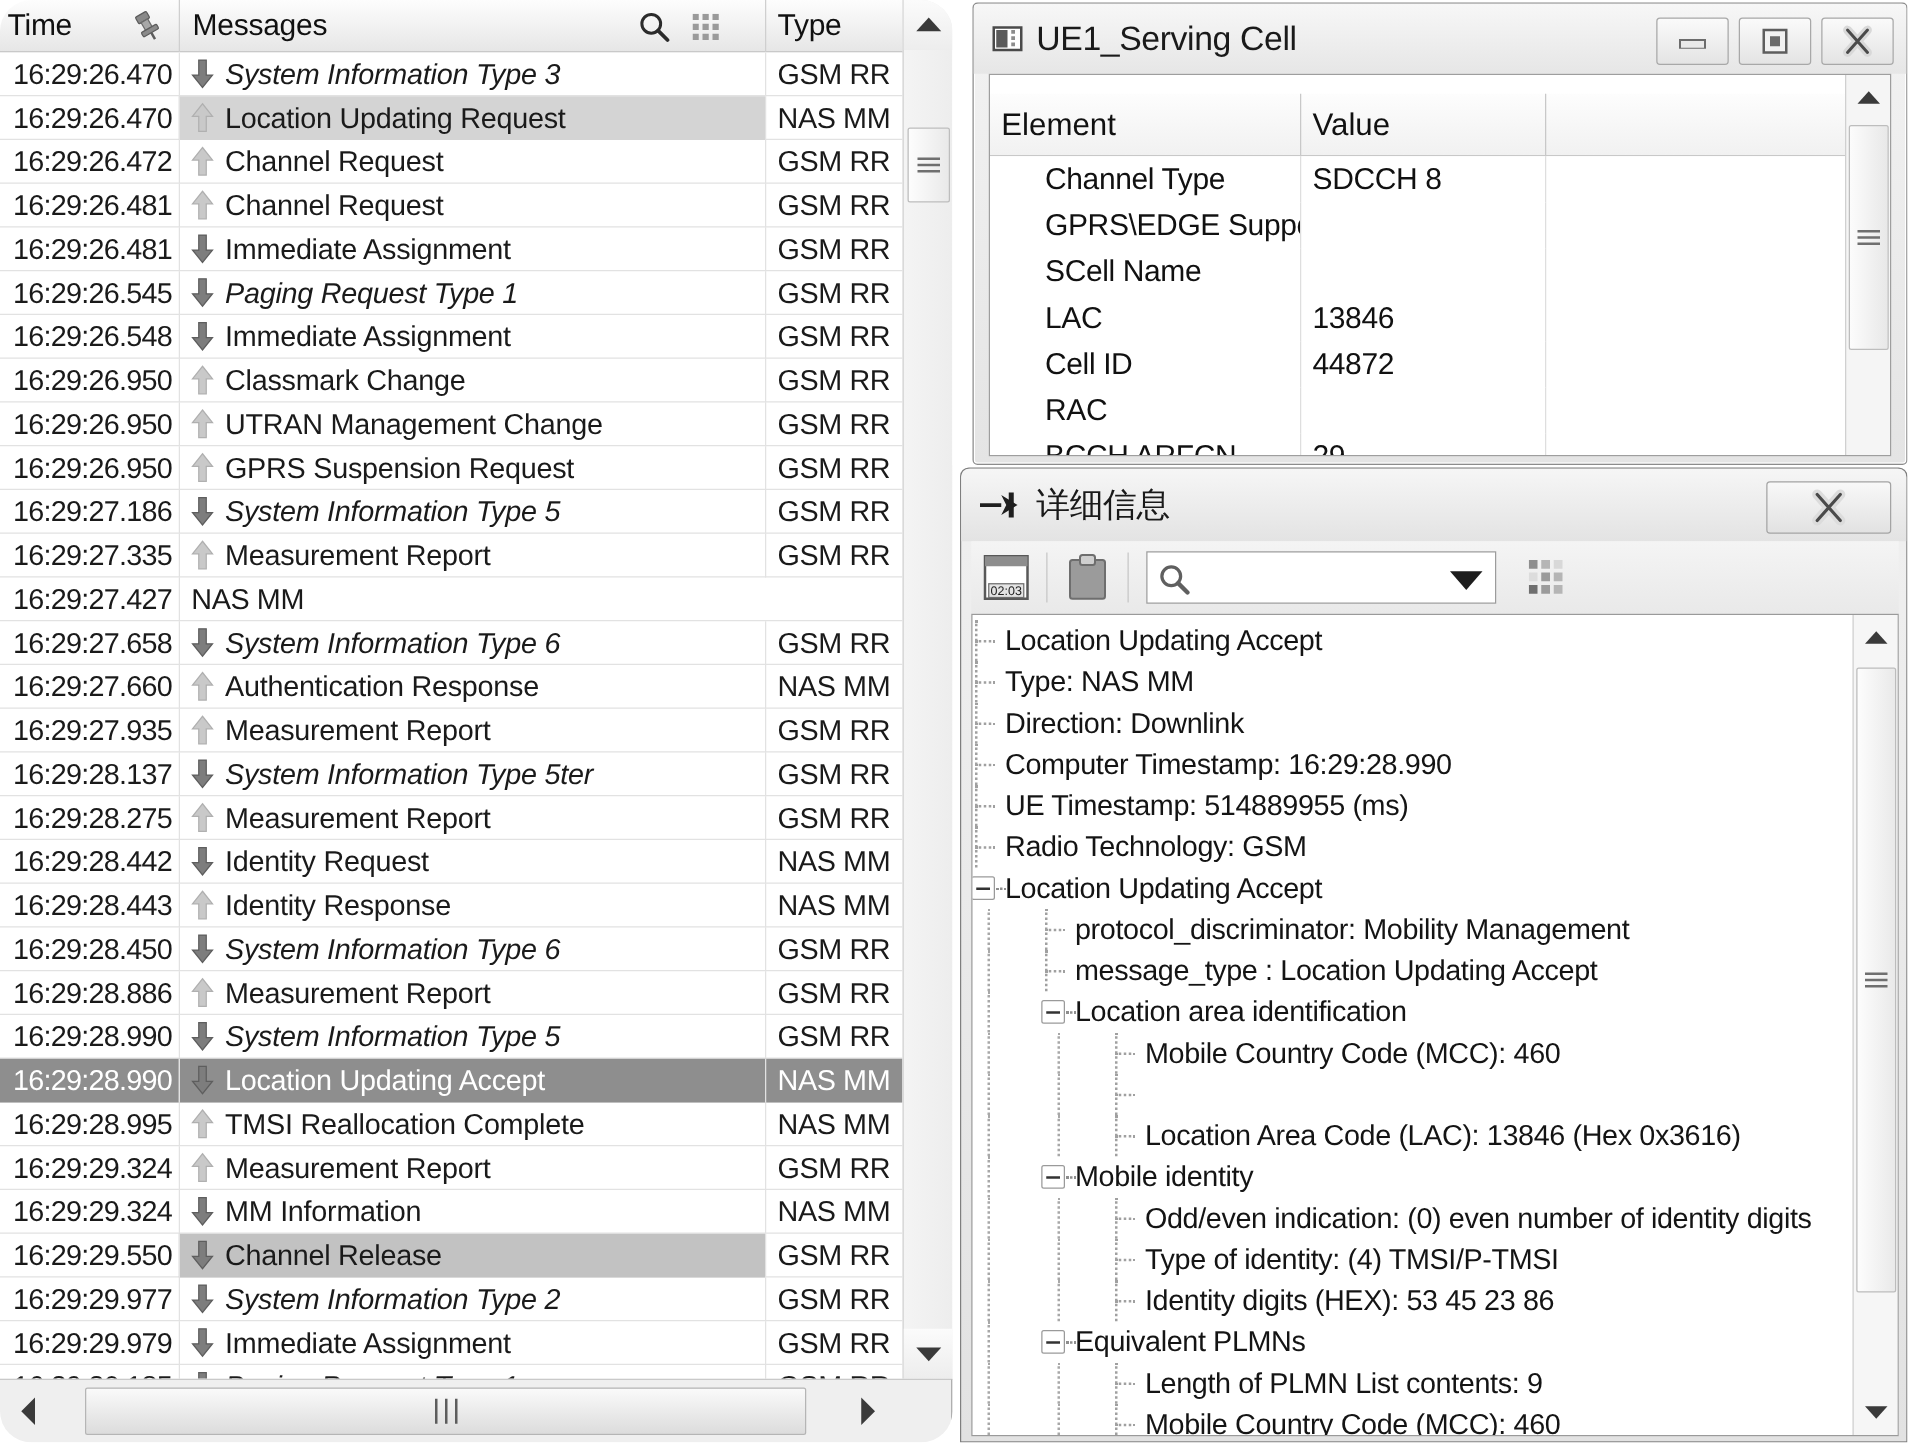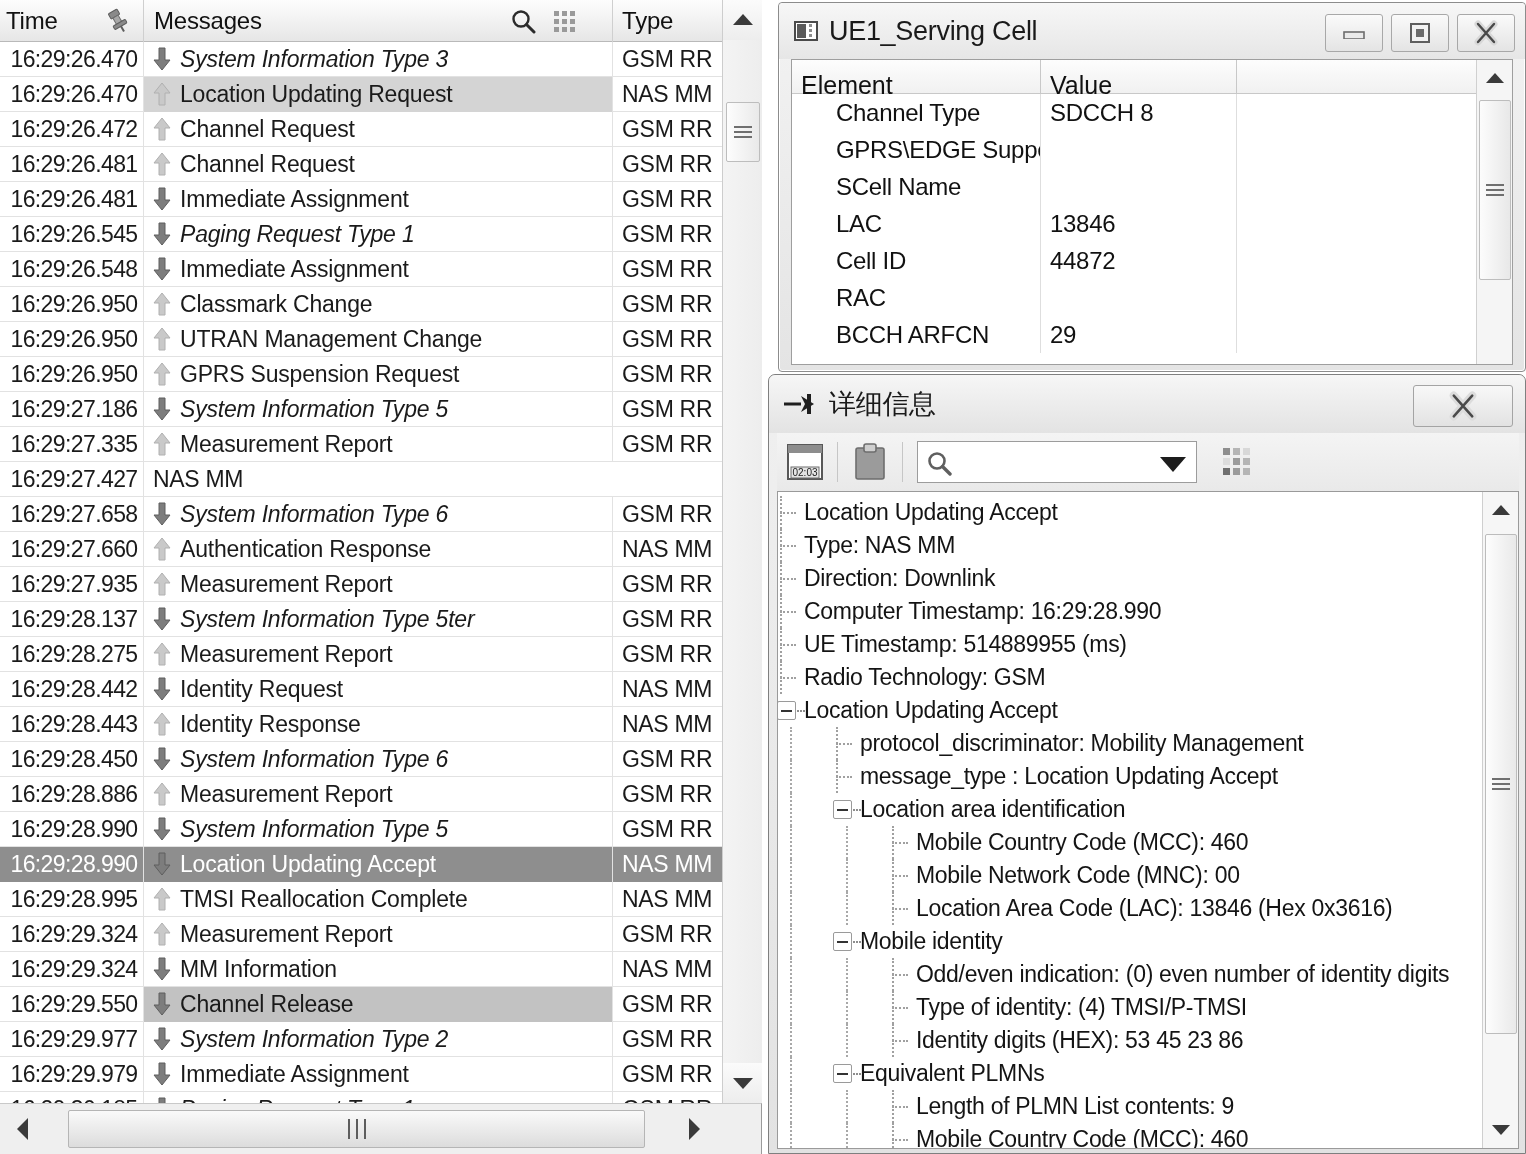--- a/index.html
+++ b/index.html
@@ -10,21 +10,21 @@
     overflow: hidden;
     background: #ffffff;
     font-family: "Liberation Sans", sans-serif;
     -webkit-font-smoothing: antialiased;
   }
   #root { position: relative; width: 1526px; height: 1154px; background:#fff; }
 
   
   #msg-pane {
     position: absolute; left: 0; top: 0; width: 762px; height: 1154px;
-    background: #fff; overflow: hidden;
+    background: #fff; overflow: hidden; border-radius: 25px;
   }
   #msg-header {
     position: absolute; left: 0; top: 0; width: 722px; height: 42px;
     background: linear-gradient(to bottom,#fdfdfd 0%,#f2f2f2 50%,#e6e6e6 100%);
     border-bottom: 1px solid #b9b9b9;
     display: flex; align-items: center;
   }
   .hcell { height: 42px; display:flex; align-items:center; position:relative; }
   .hcell + .hcell { border-left: 1px solid #cfcfcf; }
   #hc-time { width: 143px; padding-left: 6px; }
@@ -124,22 +124,22 @@
   .wbtns { position:absolute; right:10px; top:11px; display:flex; gap:8px; }
   .wbtn {
     width:58px; height:38px; border:1px solid #a8a8a8; border-radius:3px;
     background: linear-gradient(to bottom,#fafafa,#e4e4e4);
     display:flex; align-items:center; justify-content:center;
   }
   #cell-table {
     position:absolute; left:12px; top:56px; width:722px; height:306px;
     background:#fff; border:1px solid #9e9e9e; overflow:hidden;
   }
-  #cell-thead { display:flex; height:34px; border-bottom:1px solid #c8c8c8;
-    background: linear-gradient(to bottom,#fdfdfd,#f1f1f1); }
+  #cell-thead { display:flex; height:50px; border-bottom:1px solid #c8c8c8;
+    background: linear-gradient(to bottom,#fdfdfd,#f1f1f1); margin-top: 15px; }
   .ct-h { height:50px; line-height:50px; font-size:25px; color:#111; padding-left:9px; }
   .ct-h + .ct-h { border-left:1px solid #c8c8c8; }
   #cth-el { width:248px; }
   #cth-val { width:196px; }
   #cth-blank { width:234px; }
   .crow { display:flex; height:37px; background:#fff; }
   .ct-c { height:37px; line-height:37px; font-size:24px; color:#111; padding-left:9px;
           letter-spacing:-0.3px; overflow:hidden; white-space:nowrap; }
   .ct-c + .ct-c { border-left:1px solid #dedede; }
   .cc-el { width:248px;padding-left:44px; }
@@ -880,21 +880,20 @@
             <span class="tlabel">Mobile Country Code (MCC): 460</span>
           </div>
           <div class="tnode">
             <span class="tindent" style="width:56px">
               <span class="vline" style="left:12px"></span>
             </span>
             <span class="tindent" style="width:56px">
               <span class="vline" style="left:12px"></span>
             </span>
             <span class="tstub"></span>
-            <span class="tlabel">Mobile Network Code (MNC): 00</span>
           </div>
           <div class="tnode">
             <span class="tindent" style="width:56px">
               <span class="vline" style="left:12px"></span>
             </span>
             <span class="tindent" style="width:56px">
               <span class="vline" style="left:12px"></span>
             </span>
             <span class="tstub"></span>
             <span class="tlabel">Location Area Code (LAC): 13846 (Hex 0x3616)</span>

